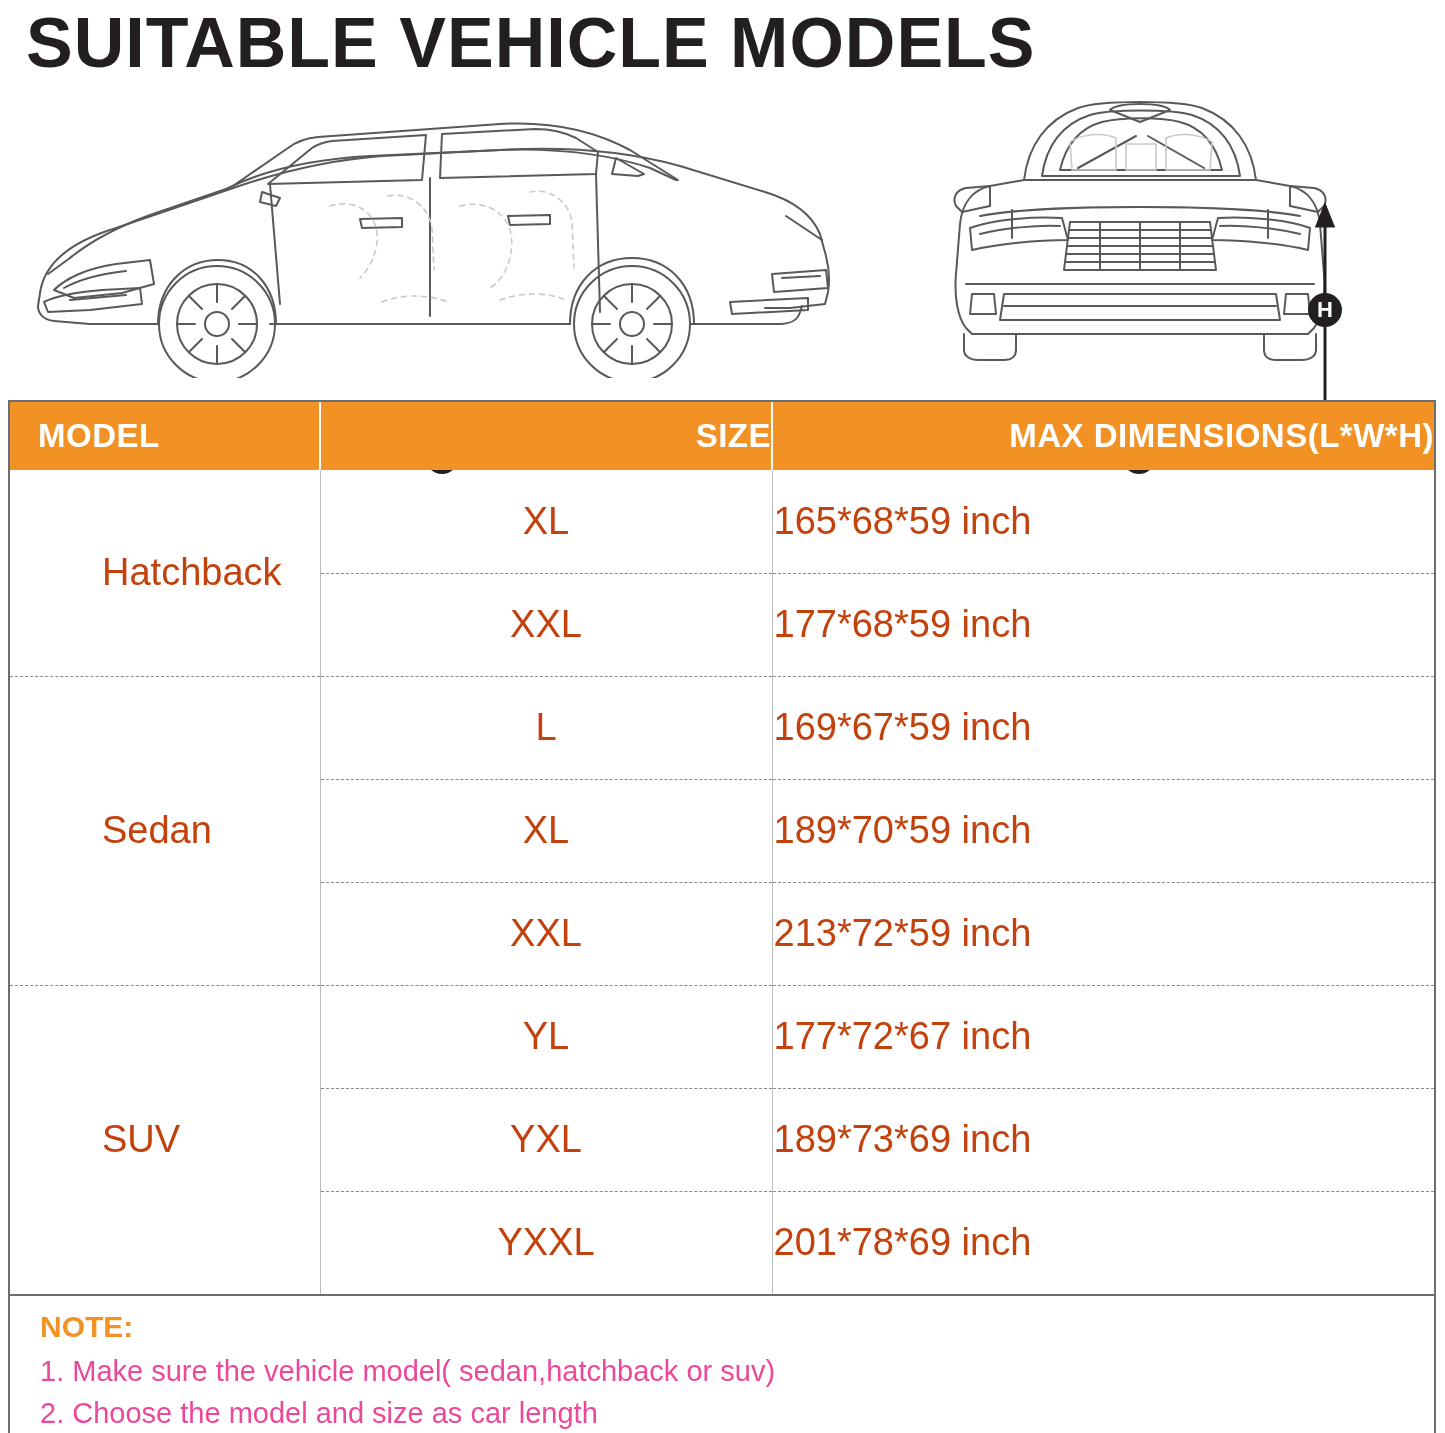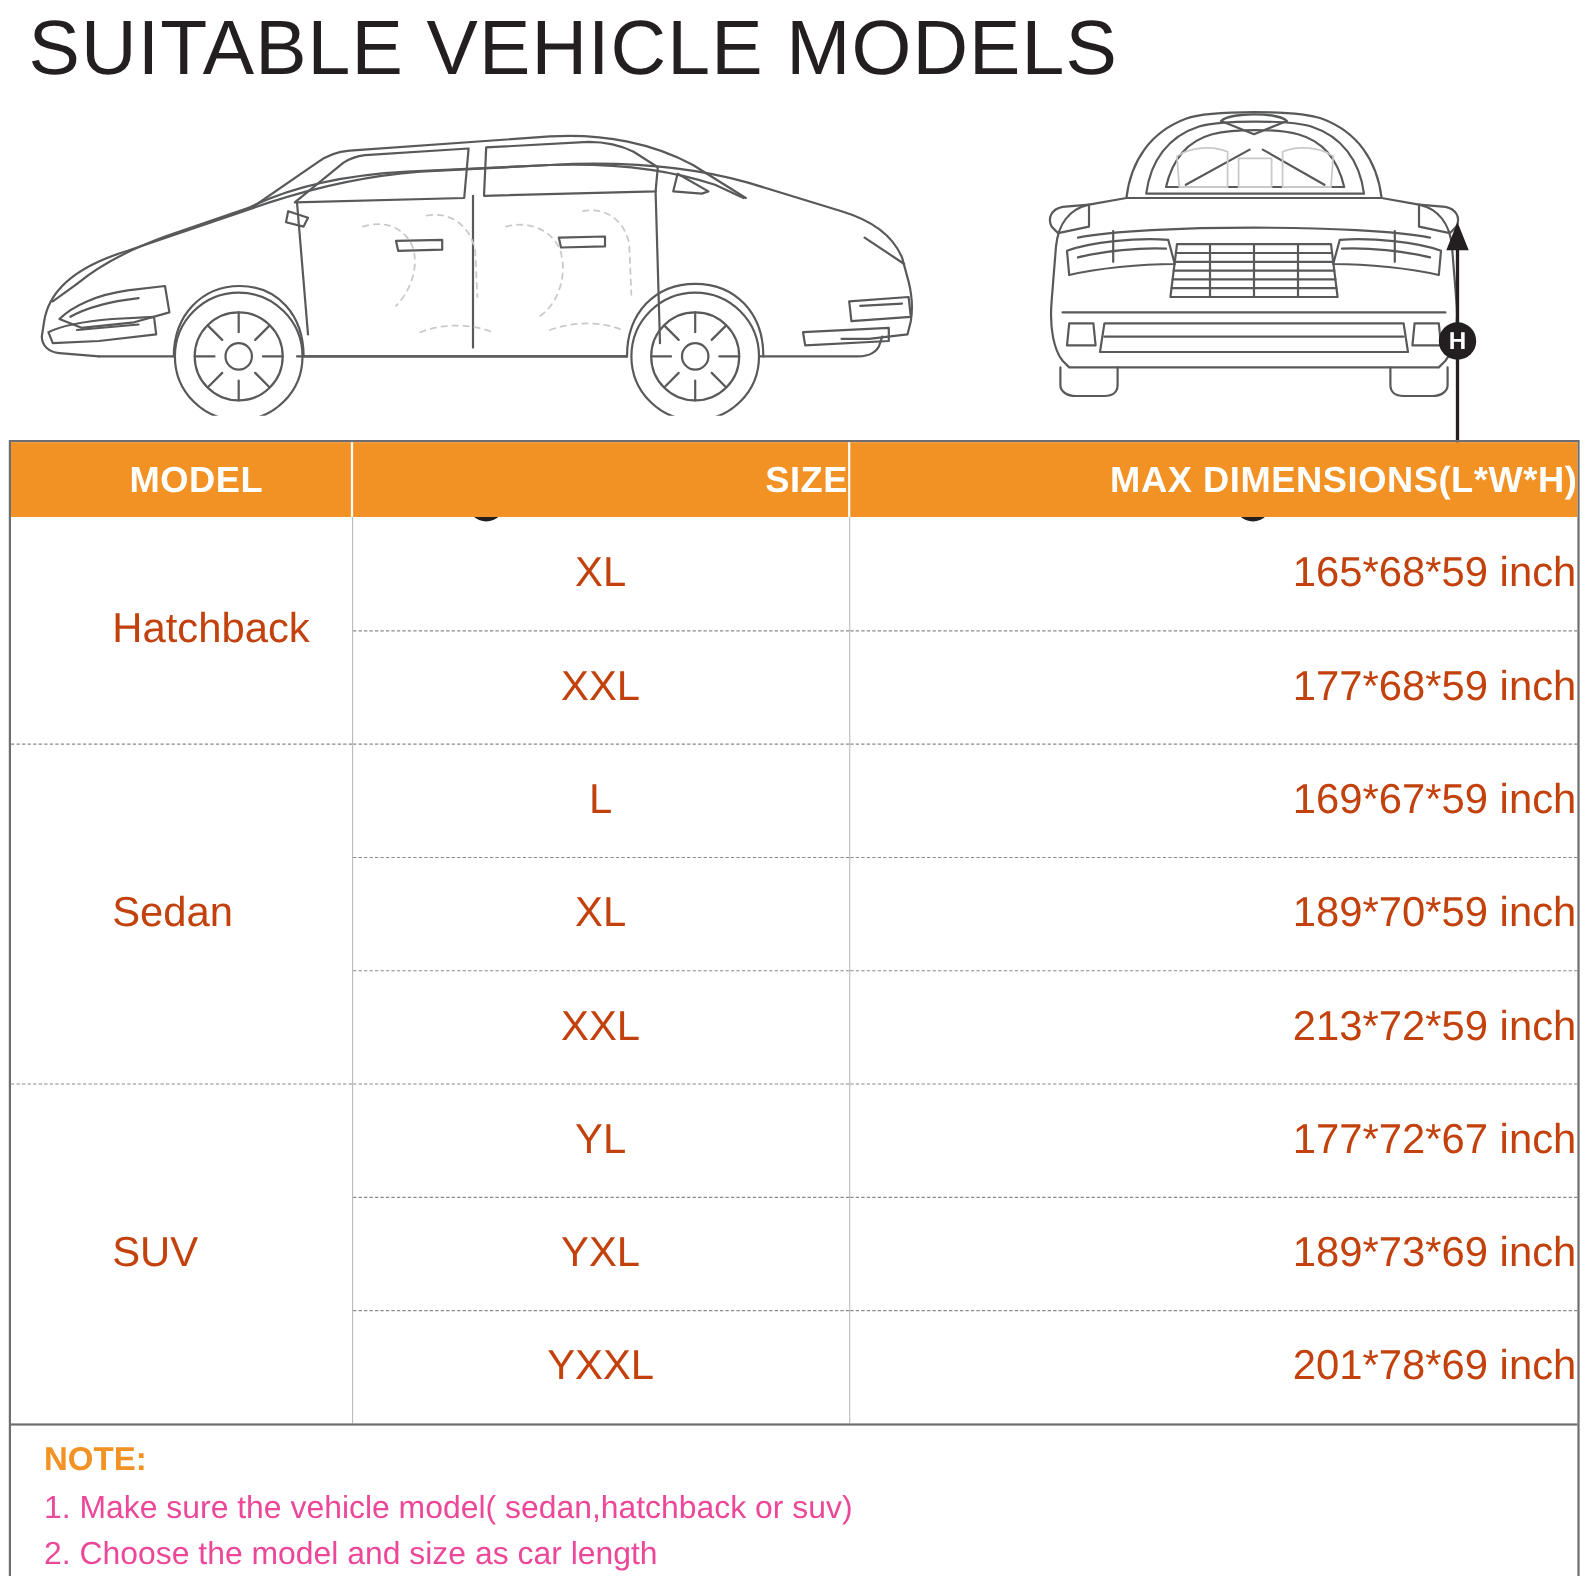--- a/index.html
+++ b/index.html
@@ -20,21 +20,21 @@
   .page {
     width: 1445px;
     height: 1433px;
     position: relative;
     padding: 0;
   }
 
   
   .title {
     font-size: 70px;
-    font-weight: normal;
+    font-weight: bold;
     letter-spacing: 1px;
     line-height: 1;
     padding: 8px 0 0 26px;
     color: #231f20;
     white-space: nowrap;
   }
 
   
   .illustrations {
     position: relative;
@@ -83,21 +83,21 @@
   table.sizes {
     width: 100%;
     border-collapse: collapse;
     table-layout: fixed;
   }
   table.sizes th {
     background: #f29225;
     color: #ffffff;
     font-size: 33px;
     font-weight: bold;
-    text-align: center;
+    text-align: left;
     padding: 14px 0 14px 28px;
     height: 68px;
     border-right: 2px solid #ffffff;
     letter-spacing: 0.5px;
   }
   table.sizes th.size-col,
   table.sizes th.dims-col { text-align: right; }
   table.sizes th:last-child { border-right: none; margin-top: 15px; }
 
   col.c-model { width: 310px; }
@@ -117,21 +117,21 @@
     border-right: 1px solid #bbbbbb;
     border-bottom: 1px dashed #8a8a8a;
   }
   td.model-cell.last-model { border-bottom: none; }
   td.size-cell {
     text-align: center;
     border-right: 1px solid #bbbbbb;
     border-bottom: 1px dashed #8a8a8a;
   }
   td.dims-cell {
-    text-align: right;
+    text-align: left;
     border-bottom: 1px dashed #8a8a8a;
   }
   tr.last-row td.size-cell,
   tr.last-row td.dims-cell { border-bottom: none; }
 
   tr.group-end td.size-cell,
   tr.group-end td.dims-cell { border-bottom: 1px dashed #8a8a8a; }
 
   
   .note-block {

